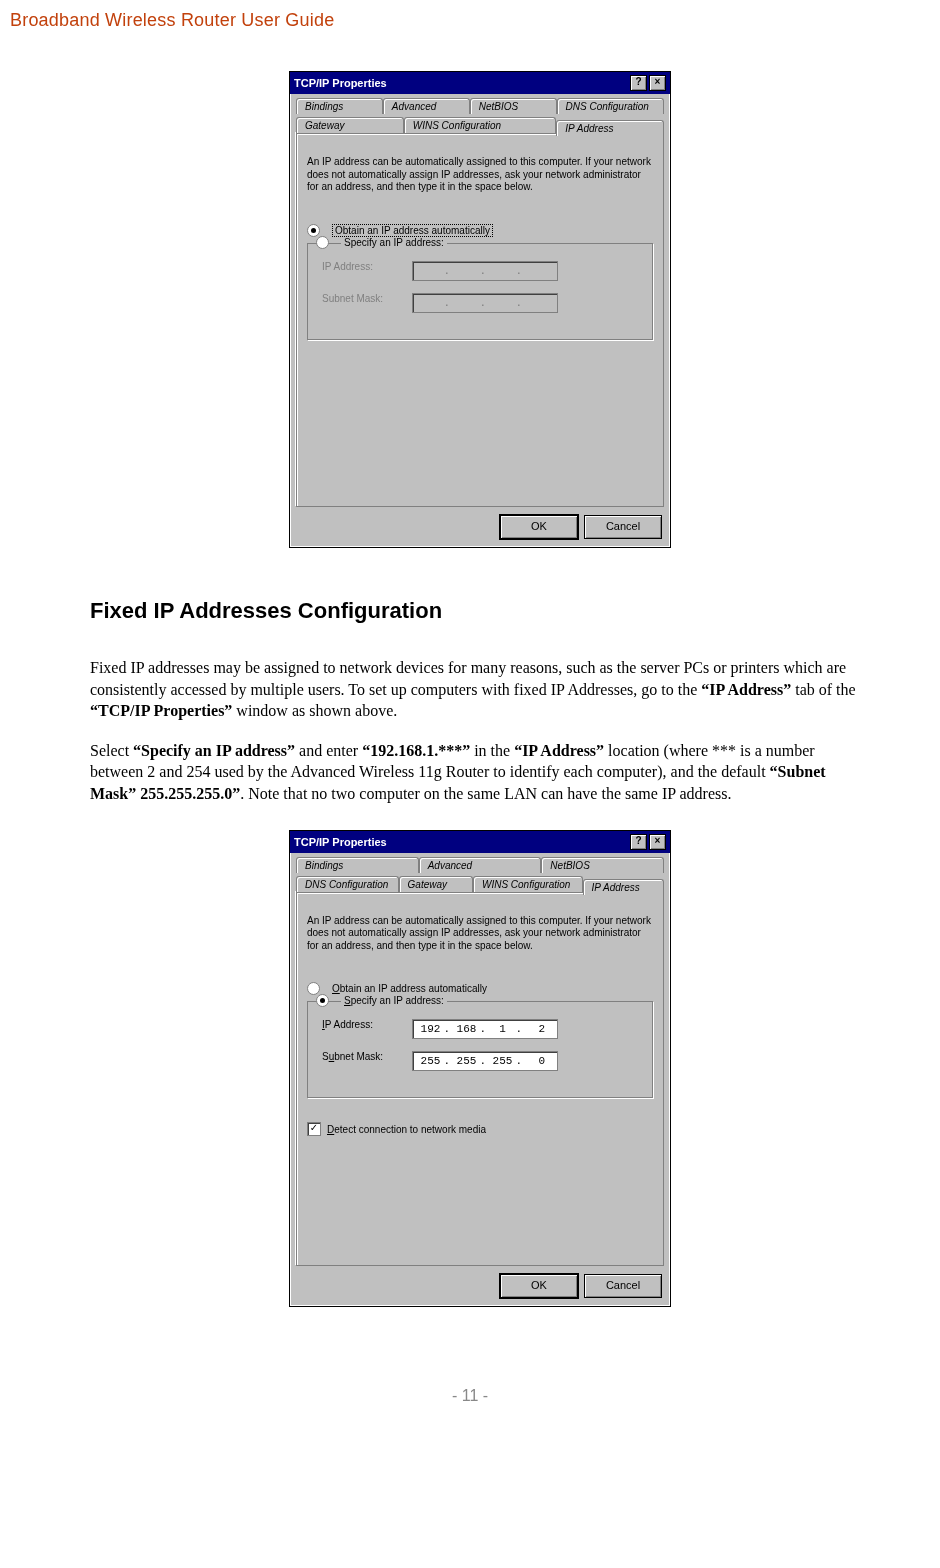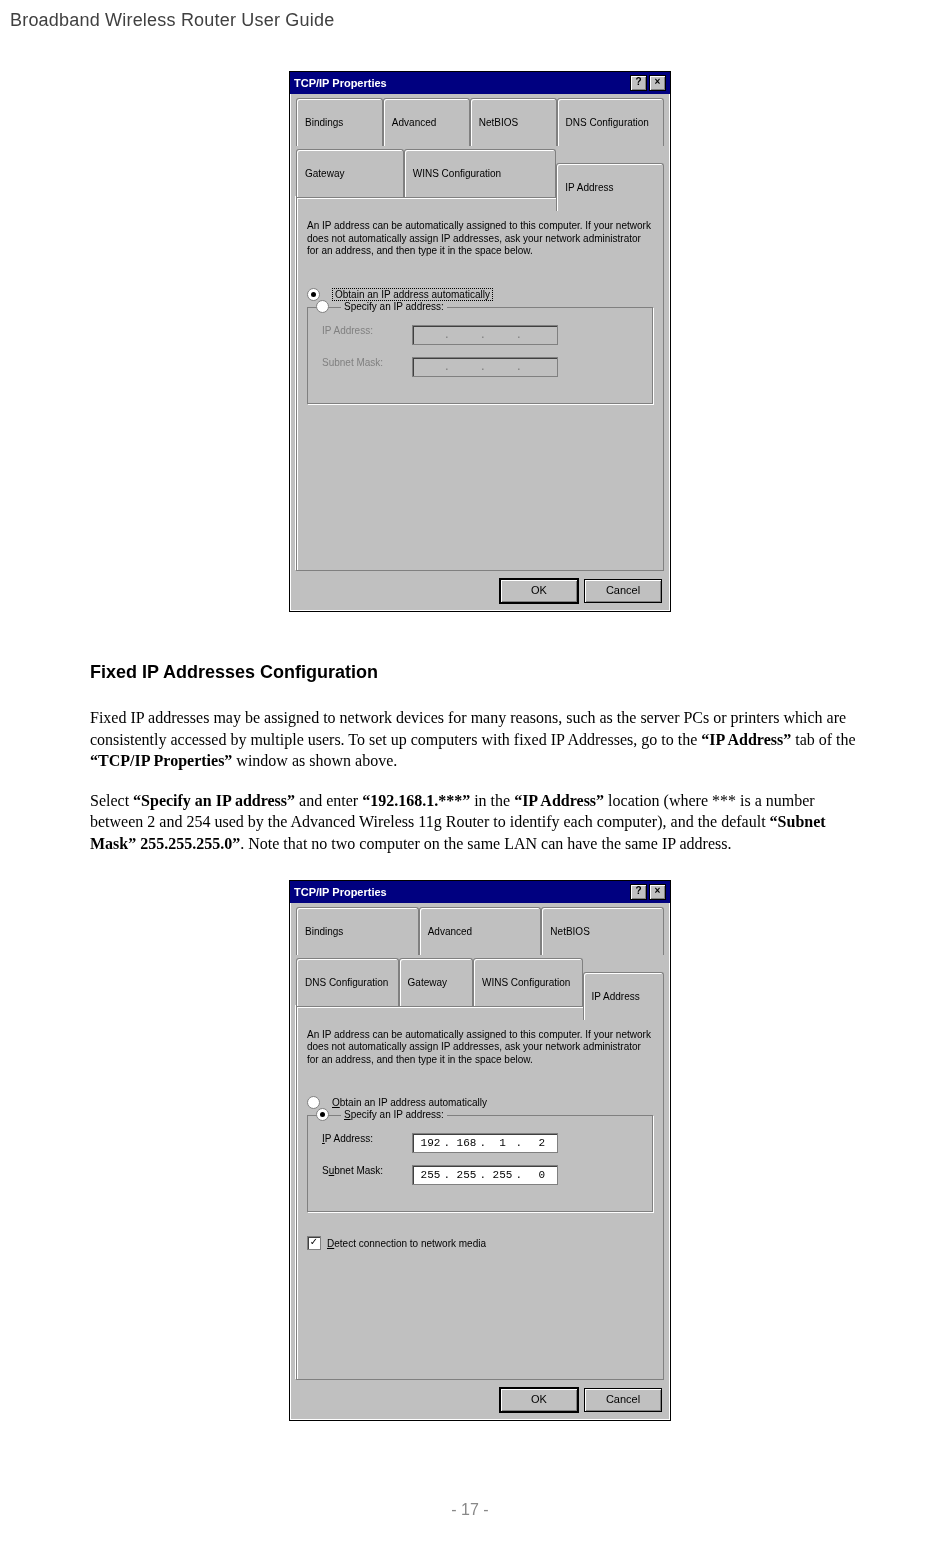--- a/index.html
+++ b/index.html
@@ -5,21 +5,21 @@
 body {
   margin: 0;
   padding: 0;
   font-family: "Times New Roman", Times, serif;
   background: #fff;
   color: #000;
   width: 940px;
 }
 .page-header {
   font-family: Arial, Helvetica, sans-serif;
-  color: #404040;
+  color: #c2410c;
   font-size: 18px;
   padding: 10px 0 0 10px;
   letter-spacing: 0.2px;
 }
 .content {
   padding: 0 70px 0 90px;
 }
 .figure-wrap {
   display: flex;
   justify-content: center;
@@ -69,27 +69,28 @@
   display: flex;
   flex-wrap: wrap;
   gap: 0;
   font-size: 10px;
 }
 .tab {
   background: #c0c0c0;
   border: 1px solid #808080;
   border-bottom: none;
   border-radius: 3px 3px 0 0;
-  padding: 18px 8px;
+  padding: 2px 8px;
   box-shadow: 1px 1px 0 #fff inset;
+  font-style: italic;
 }
 .tab.active {
   background: #c0c0c0;
   position: relative;
-  top: 14px;
+  top: 3px;
 }
 .tabrow.row2 { margin-top: -1px; }
 .panel {
   margin: 0 6px 0 6px;
   border: 1px solid #808080;
   box-shadow: 1px 1px 0 #fff inset, -1px -1px 0 #fff;
   background: #c0c0c0;
   padding: 22px 10px 70px 10px;
   min-height: 280px;
 }
@@ -199,22 +200,22 @@
   font-family: Tahoma, Arial, sans-serif;
   text-align: center;
   line-height: 20px;
 }
 .winbtn.default {
   box-shadow: 0 0 0 1px #000, 1px 1px 0 #fff inset, -1px -1px 0 #808080 inset;
 }
 .section-heading {
   font-family: Arial, Helvetica, sans-serif;
   font-weight: bold;
-  font-size: 18px;
-  margin: 0 0 24px 0;
+  font-size: 22px;
+  margin: 0 0 33px 0;
 }
 .body-para {
   font-size: 16px;
   line-height: 1.35;
   margin: 0 0 18px 0;
 }
 .page-footer {
   text-align: center;
   color: #888;
   font-family: Arial, sans-serif;
@@ -355,13 +356,13 @@
       </div>
       <div class="btnbar">
         <div class="winbtn default">OK</div>
         <div class="winbtn">Cancel</div>
       </div>
     </div>
   </div>
 
 </div>
 
-<div class="page-footer">- 17 -</div>
+<div class="page-footer">- 11 -</div>
 
 </body></html>

